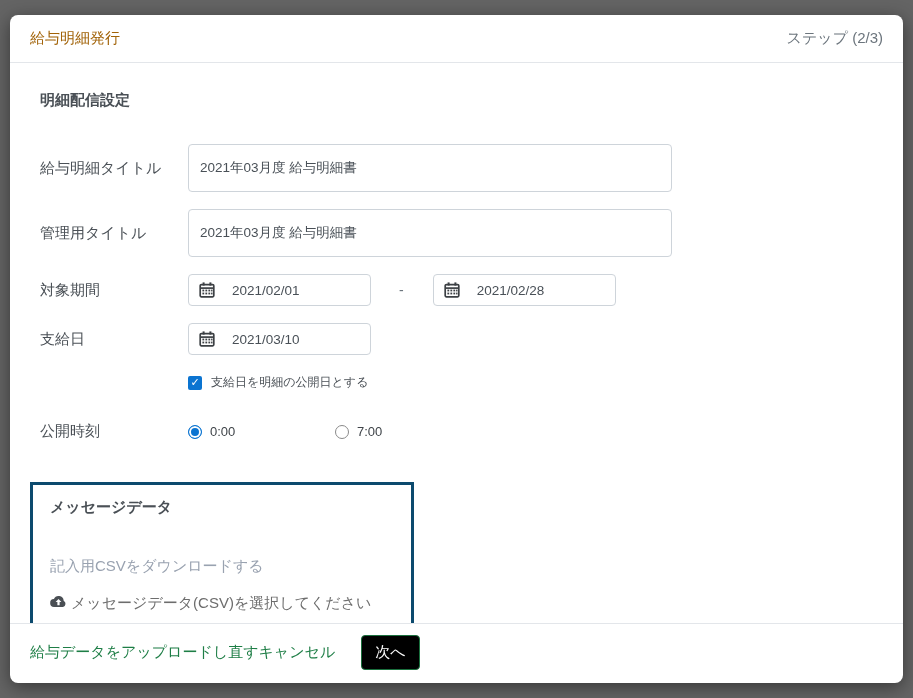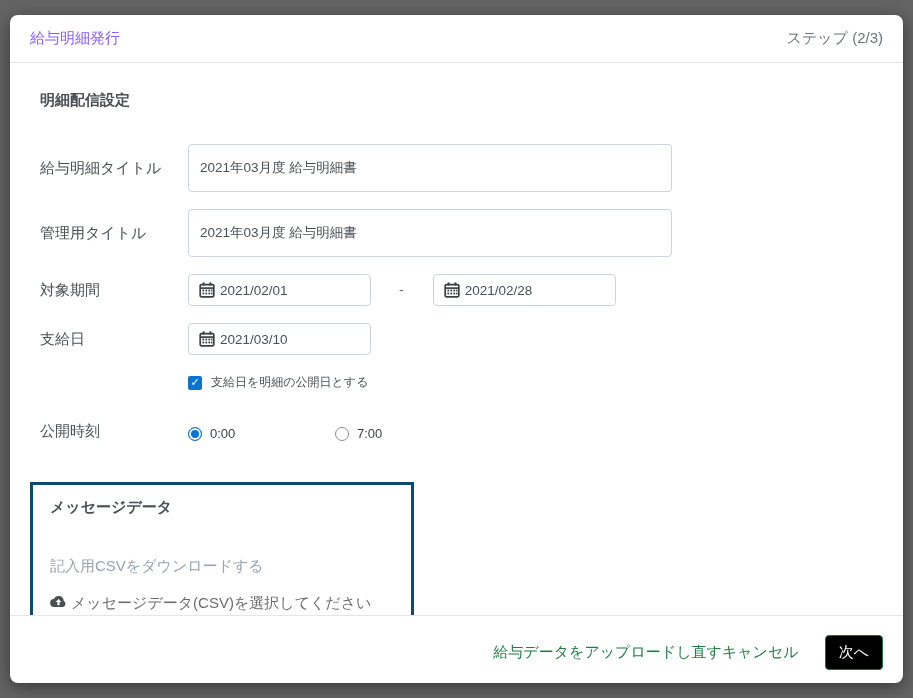--- a/index.html
+++ b/index.html
@@ -21,21 +21,21 @@
     flex-direction: column;
   }
   .modal-header {
     flex: 0 0 auto;
     display: flex;
     justify-content: space-between;
     align-items: center;
     padding: 14px 20px;
     border-bottom: 1px solid #e3e6ea;
   }
-  .modal-title { font-size: 15px; color: #8b5cf6; }
+  .modal-title { font-size: 15px; color: #a16207; }
   .step-indicator { font-size: 15px; color: #6c757d; }
   .modal-body {
     flex: 1 1 auto;
     padding: 20px;
     overflow: hidden;
   }
   .section-title {
     font-size: 15px;
     font-weight: bold;
     color: #4a5056;
@@ -66,21 +66,21 @@
   }
   .date-input {
     width: 183px;
     height: 32px;
     border: 1px solid #ced4da;
     border-radius: 4px;
     background: #fff;
     display: flex;
     align-items: center;
     padding: 0 10px;
-    gap: 5px;
+    gap: 17px;
     cursor: pointer;
   }
   .date-input .date-value { font-size: 13.5px; color: #495057; }
   .icon-calendar { width: 16px; height: 16px; display: inline-block; flex: 0 0 auto; }
   .range-dash {
     color: #6c757d;
     font-size: 14px;
     margin: 0 29px 0 28px;
   }
   .checkbox-row {
@@ -100,21 +100,21 @@
     line-height: 1;
     cursor: pointer;
     flex: 0 0 auto;
   }
   .checkbox-label {
     font-size: 12px;
     color: #4a5056;
     margin-left: 9px;
     cursor: pointer;
   }
-  .radio-row { margin-top: 31px; margin-bottom: 0; align-items: flex-end; }
+  .radio-row { margin-top: 31px; margin-bottom: 0; align-items: center; }
   .radio-option {
     display: inline-flex;
     align-items: center;
     cursor: pointer;
   }
   .radio-option.first { width: 147px; }
   .radio {
     width: 14px; height: 14px;
     border-radius: 50%;
     flex: 0 0 auto;
@@ -157,24 +157,24 @@
   }
   .icon-upload {
     width: 17px; height: 14px;
     display: inline-block;
     vertical-align: -1px;
     margin-right: 4px;
   }
   .modal-footer {
     flex: 0 0 auto;
     border-top: 1px solid #e3e6ea;
-    padding: 19px 20px 13px 20px;
-    display: flex;
-    align-items: center;
-    justify-content: flex-end;
+    padding: 11px 20px 13px 20px;
+    display: flex;
+    align-items: center;
+    justify-content: flex-start;
   }
   .footer-left-link {
     font-size: 15px;
     color: #1e7e46;
     text-decoration: none;
     cursor: pointer;
   }
   .footer-right { display: flex; align-items: center; }
   .cancel-link {
     font-size: 15px;

